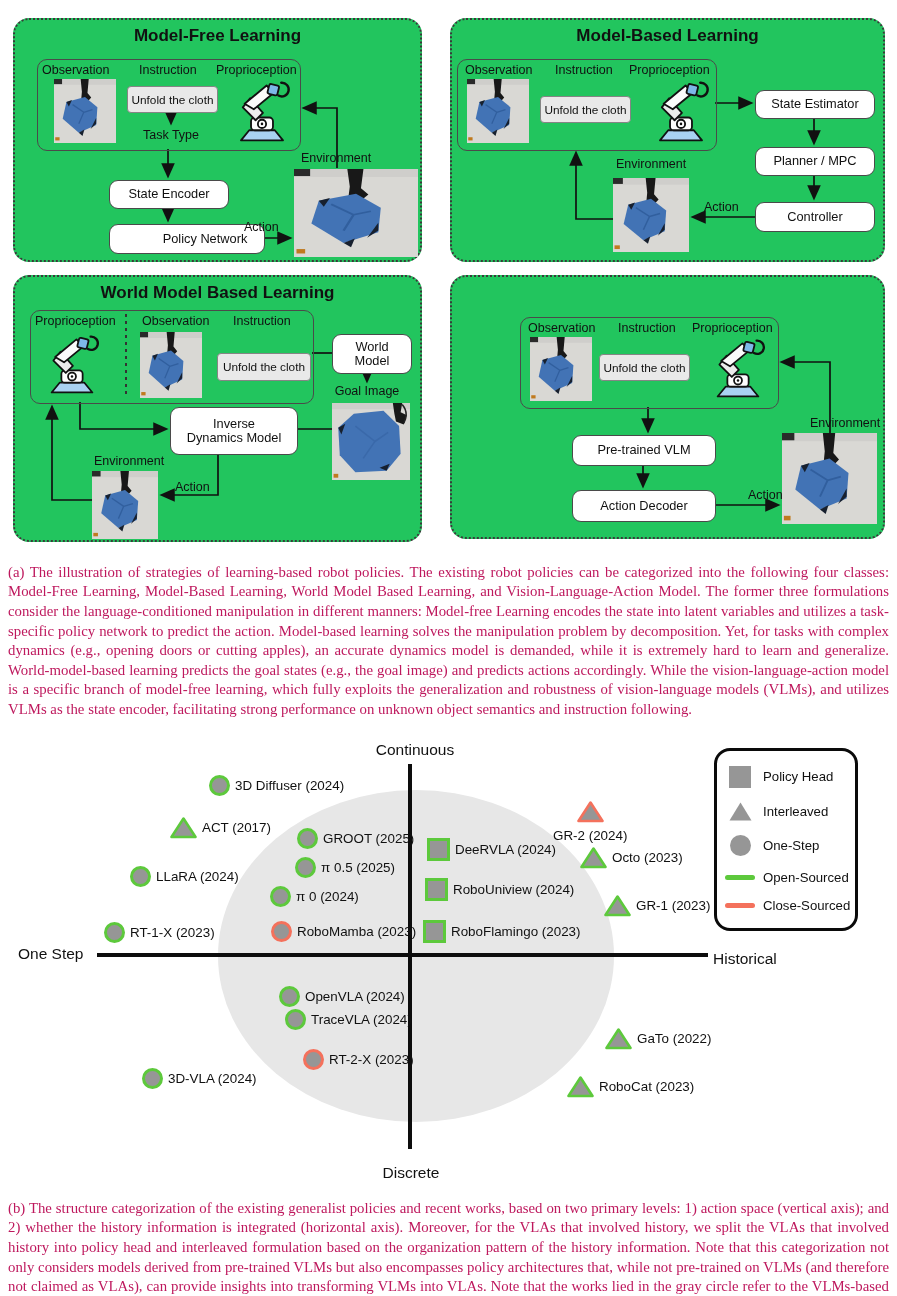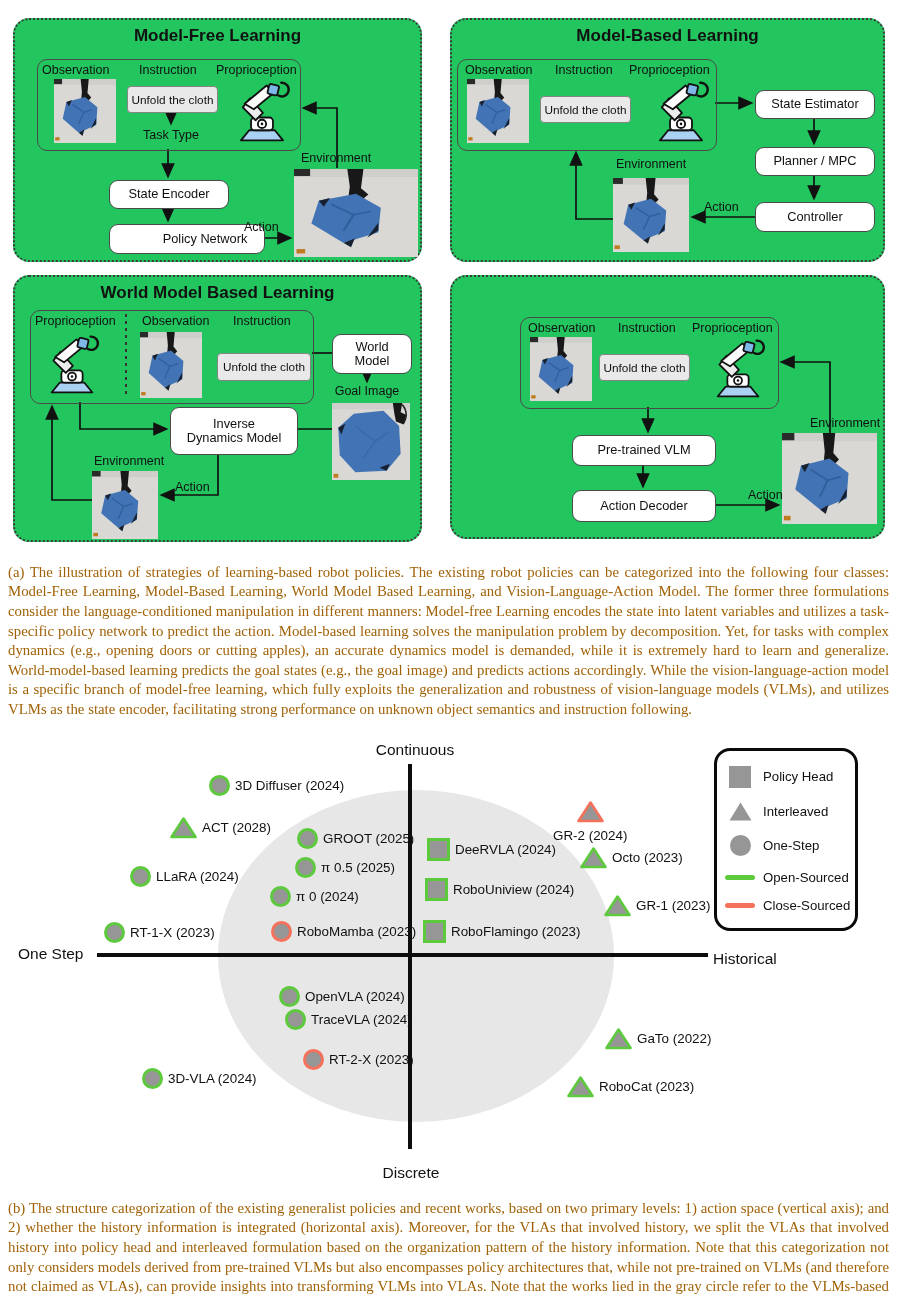--- a/index.html
+++ b/index.html
@@ -12,21 +12,21 @@
   .clbl{position:absolute;font-size:12.5px;white-space:nowrap;transform:translateX(-50%);}
   .fbox{position:absolute;background:#fff;border:1.5px solid #4a4a4a;border-radius:9px;
         display:flex;align-items:center;justify-content:center;font-size:12.8px;
         text-align:center;line-height:1.12;}
   .instr{position:absolute;background:#e9e9e9;border:1.5px solid #858585;border-radius:4px;
         display:flex;align-items:center;justify-content:center;font-size:11.8px;white-space:nowrap;}
   .wires{position:absolute;left:0;top:0;width:100%;height:100%;pointer-events:none;}
   .photo{position:absolute;}
   .robot{position:absolute;}
   .caption{position:absolute;left:8px;width:881px;font-family:"Liberation Serif",serif;
-        font-size:14.8px;line-height:19.6px;text-align:justify;color:#a16207;}
+        font-size:14.8px;line-height:19.6px;text-align:justify;color:#be185d;}
   
   .chart{position:absolute;left:0;top:740px;width:897px;height:450px;}
   .vlm-ellipse{position:absolute;left:218px;top:50px;width:396px;height:332px;
         background:#e7e7e7;border-radius:50%;}
   .vaxis{position:absolute;left:408px;top:24px;width:4px;height:385px;background:#0d0d0d;}
   .haxis{position:absolute;left:97px;top:213px;width:611px;height:4px;background:#0d0d0d;}
   .axlbl{position:absolute;font-size:15.5px;white-space:nowrap;}
   .axlbl.center{transform:translateX(-50%);}
   .legend{position:absolute;left:714px;top:8px;width:144px;height:183px;background:#fff;
         border:3px solid #0a0a0a;border-radius:16px;display:flex;flex-direction:column;
@@ -358,21 +358,21 @@
       </div>
     <div id="points">
         <div class="pt" style="left: 209px; top: 32px;">
           <span class="mk-c" style="border-color:#5dc93c"></span>
           <span class="ptlabel">3D Diffuser (2024)</span>
         </div>
         <div class="pt" style="left: 170px; top: 74px;">
           <svg width="27" height="23" style="flex:0 0 auto;">
       <polygon points="13.5,2.5 25.5,21 1.5,21" fill="#969696" stroke="#5dc93c" stroke-width="2.6" stroke-linejoin="round"></polygon>
           </svg>
-          <span class="ptlabel">ACT (2028)</span>
+          <span class="ptlabel">ACT (2017)</span>
         </div>
         <div class="pt" style="left: 297px; top: 85px;">
           <span class="mk-c" style="border-color:#5dc93c"></span>
           <span class="ptlabel">GROOT (2025)</span>
         </div>
         <div class="pt" style="left: 295px; top: 114px; text-align: right;">
           <span class="mk-c" style="border-color:#5dc93c"></span>
           <span class="ptlabel">π 0.5 (2025)</span>
         </div>
         <div class="pt" style="left: 130px; top: 123px;">

